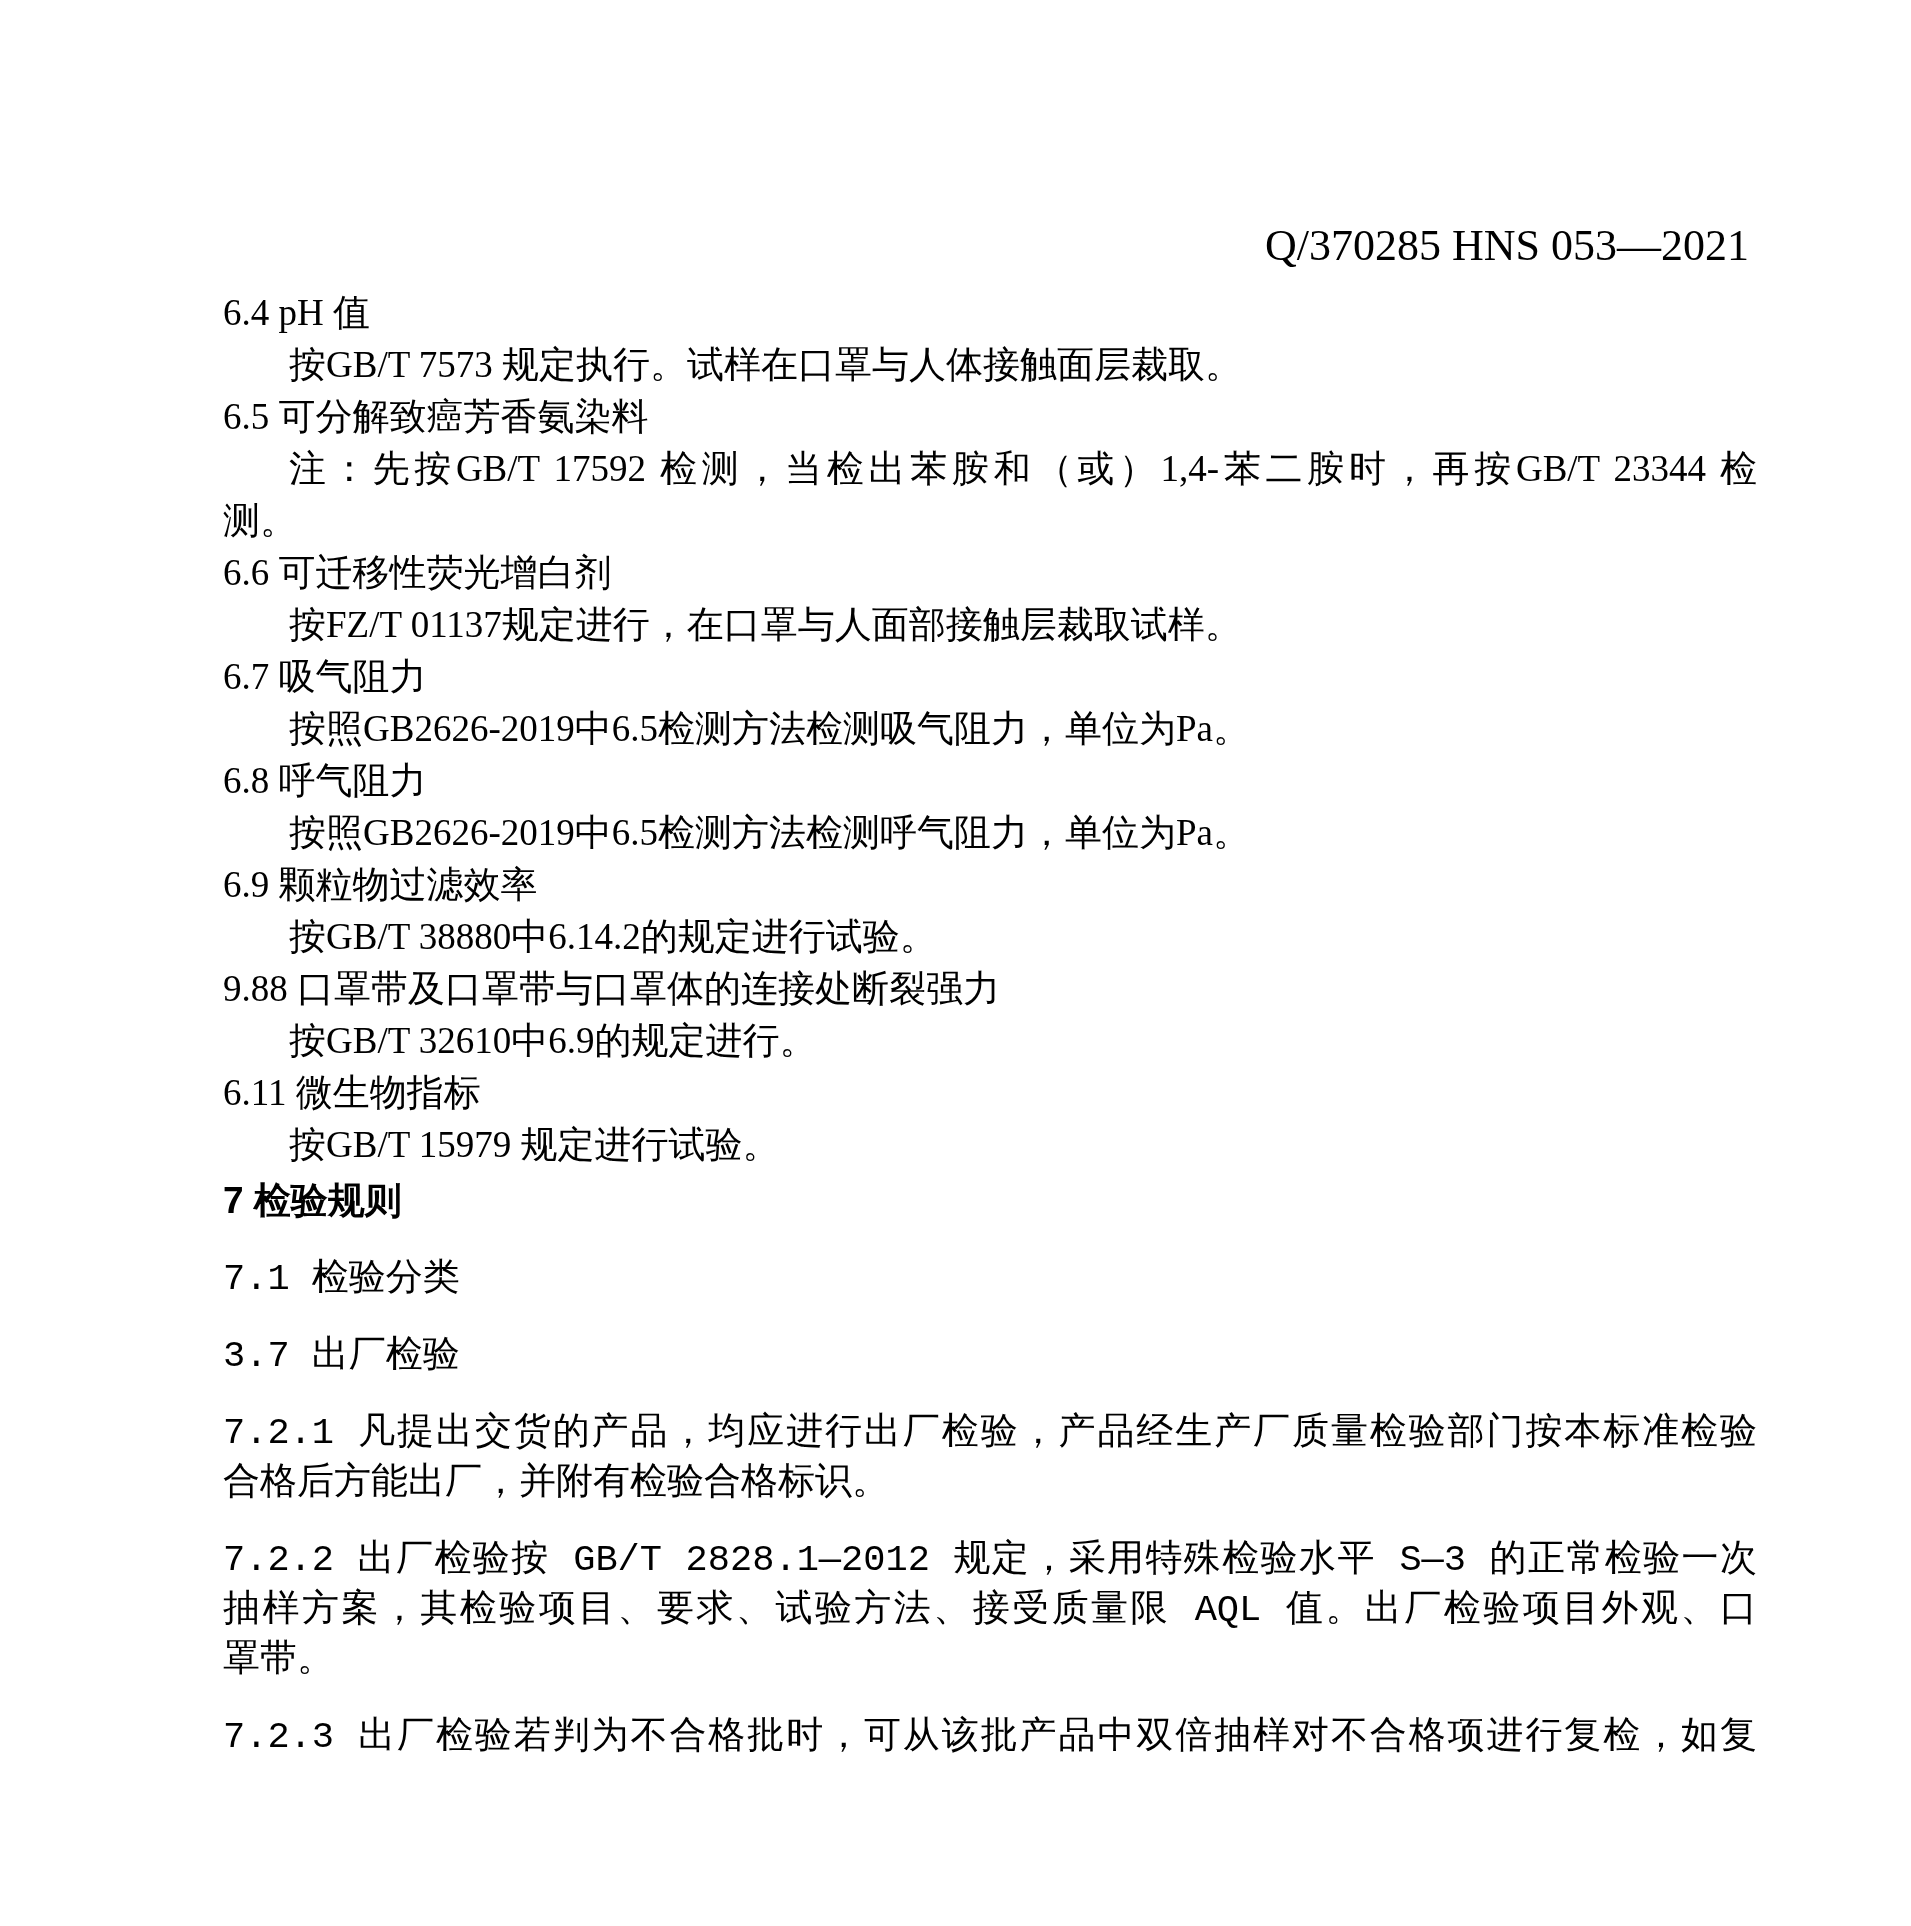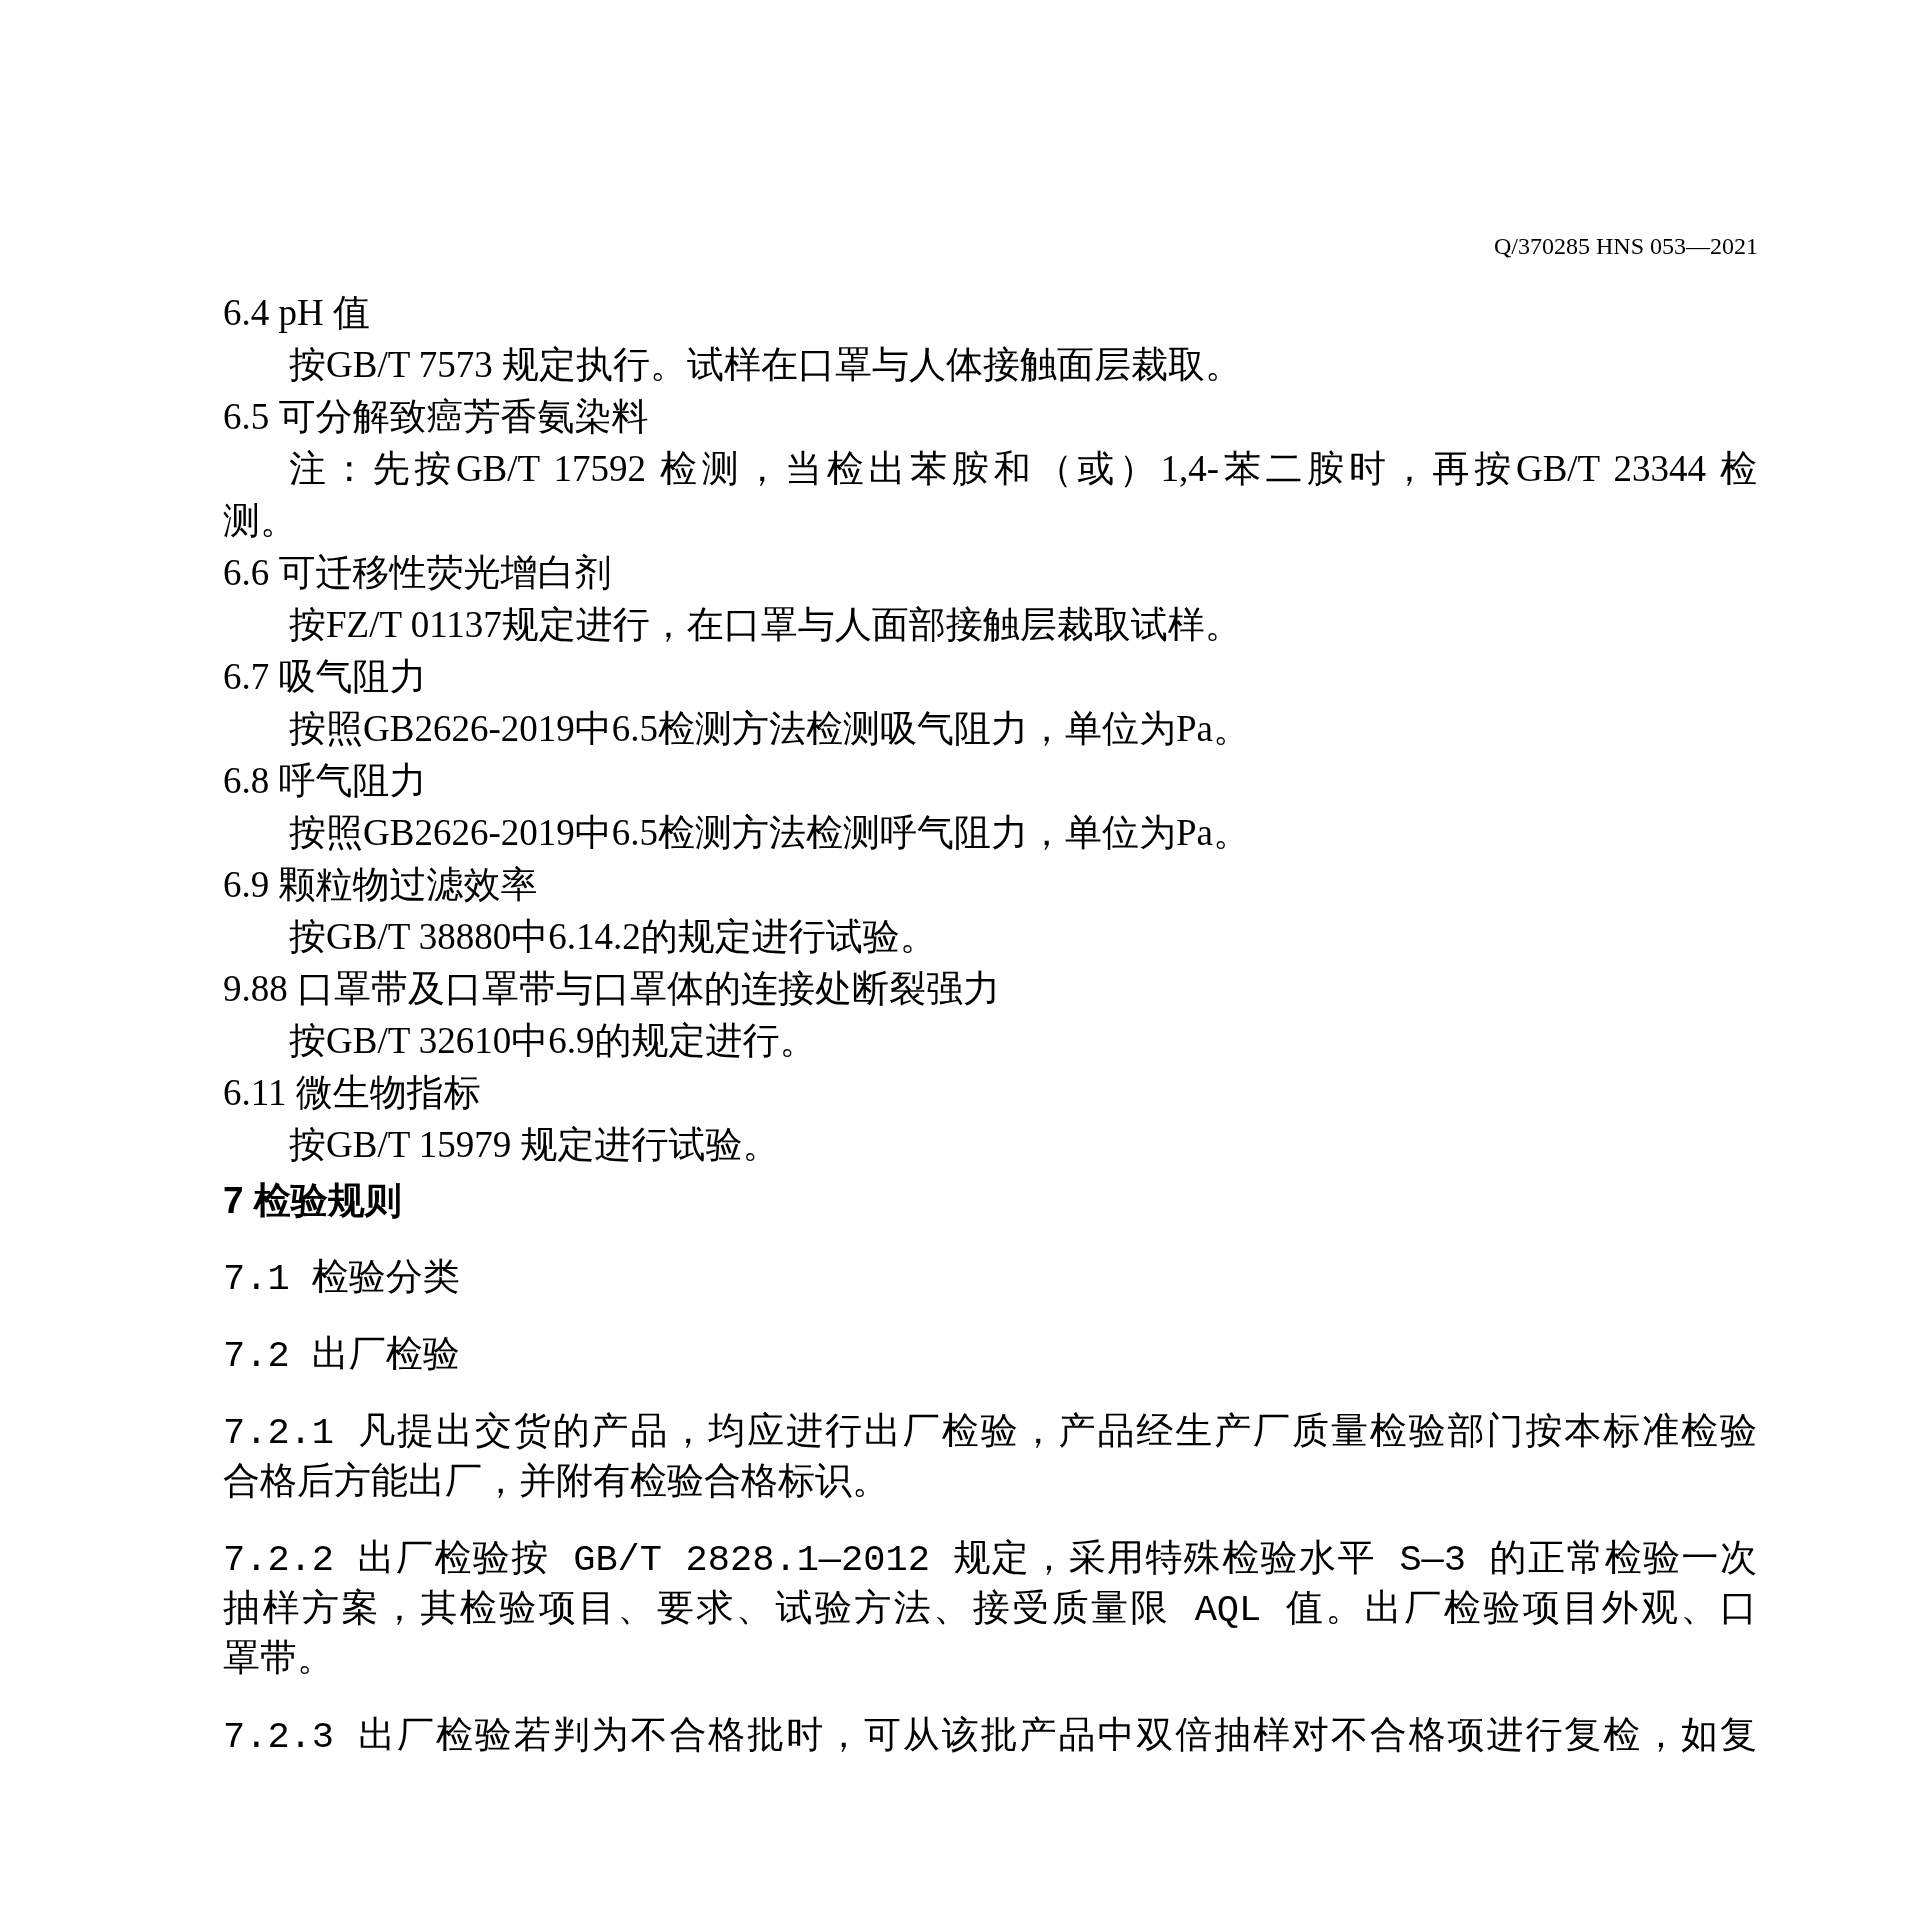--- a/index.html
+++ b/index.html
@@ -8,22 +8,22 @@
     width: 1911px;
     height: 2703px;
     background: #ffffff;
     color: #000000;
     font-family: "Liberation Serif", "DejaVu Serif", serif;
     overflow: hidden;
   }
   .header {
     position: absolute;
     top: 225px;
-    right: 153px;
-    font-size: 24px;
+    right: 162px;
+    font-size: 44px;
     line-height: 42px;
     white-space: nowrap;
   }
   .body-area {
     position: absolute;
     left: 223px;
     right: 154px;
     top: 287px;
   }
   .ln { font-size: 37px; line-height: 52px; white-space: nowrap; }
@@ -73,21 +73,21 @@
     <div class="ln">6.11 微生物指标</div>
     <div class="ln ind">按GB/T 15979 规定进行试验。</div>
 
     <div class="h7">7 检验规则</div>
 
     <div class="blk">
         <div class="ln">7.1 检验分类</div>
       </div>
 
     <div class="blk">
-        <div class="ln">7.2 出厂检验</div>
+        <div class="ln">3.7 出厂检验</div>
       </div>
 
     <div class="blk">
       <div class="ln fill">7.2.1 凡提出交货的产品，均应进行出厂检验，产品经生产厂质量检验部门按本标准检验</div>
       <div class="ln">合格后方能出厂，并附有检验合格标识。</div>
     </div>
 
     <div class="blk">
       <div class="ln fill">7.2.2 出厂检验按 GB/T 2828.1—2012 规定，采用特殊检验水平 S—3 的正常检验一次</div>
       <div class="ln fill">抽样方案，其检验项目、要求、试验方法、接受质量限 AQL 值。出厂检验项目外观、口</div>

